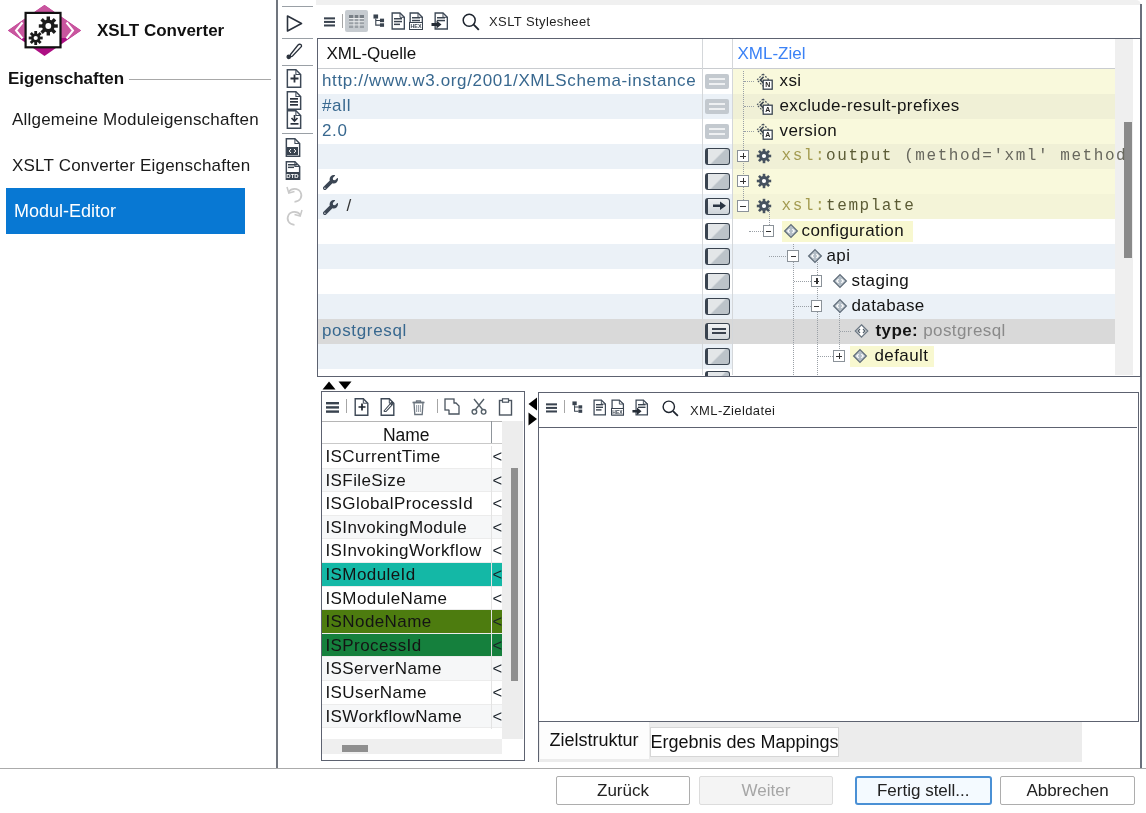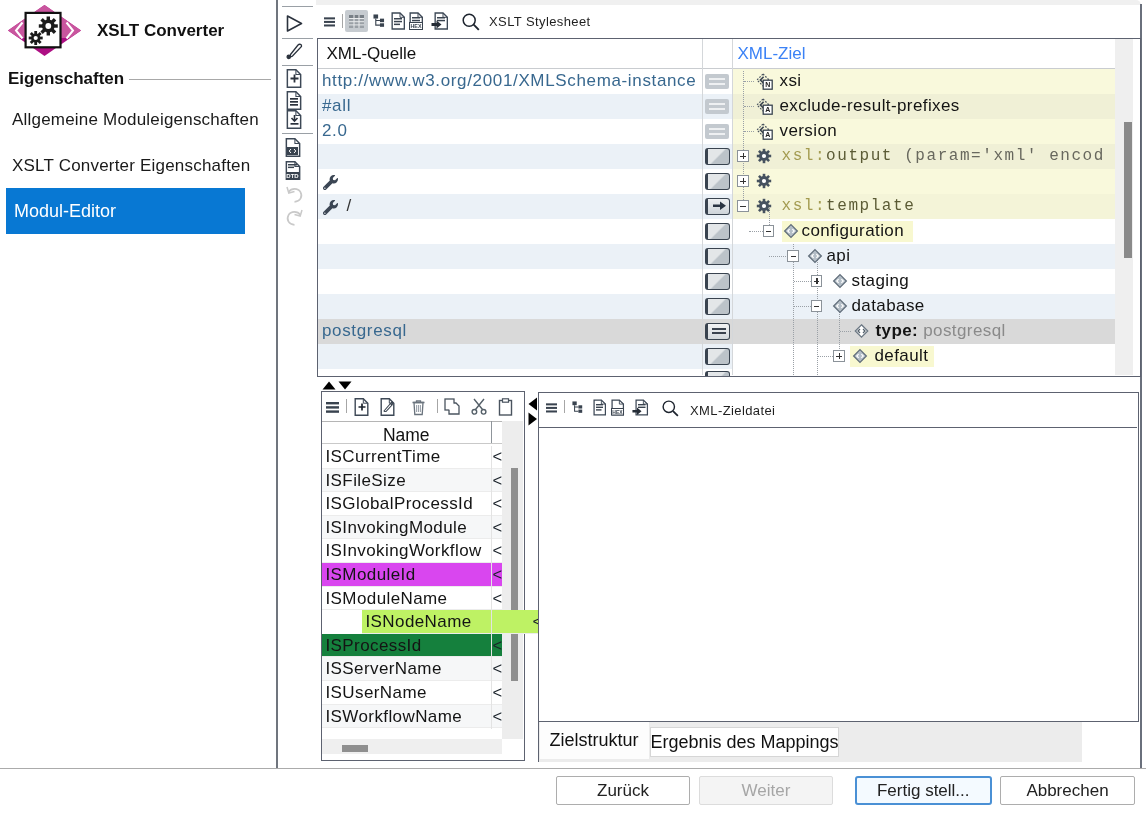--- a/index.html
+++ b/index.html
@@ -438,21 +438,21 @@
   <svg class="icon" style="left:535px; top:284.5px;" width="17" height="16">
       <use href="#i-elem2"></use>
     </svg>
   <svg class="icon" style="left:534px; top:309.5px;" width="16" height="16">
       <use href="#i-elem"></use>
     </svg>
 
   <div class="tlabel" style="left:462px; top:32px;">xsi</div>
   <div class="tlabel" style="left:462px; top:57px;">exclude-result-prefixes</div>
   <div class="tlabel" style="left:462px; top:82px;">version</div>
-  <div class="tlabel mono" style="left:464px; top:108.5px;"><span style="color:#a39b50;">xsl:</span><span style="color:#5b5b35;">output</span><span style="color:#68685e;"> (param='xml' encod</span></div>
+  <div class="tlabel mono" style="left:464px; top:108.5px;"><span style="color:#a39b50;">xsl:</span><span style="color:#5b5b35;">output</span><span style="color:#68685e;"> (method='xml' method</span></div>
   <div class="tlabel mono" style="left:464px; top:158.5px;"><span style="color:#a39b50;">xsl:</span><span style="color:#5b5b35;">template</span></div>
   <div class="tlabel" style="left:484px; top:182px;">configuration</div>
   <div class="tlabel" style="left:509px; top:207px;">api</div>
   <div class="tlabel" style="left:534px; top:232px;">staging</div>
   <div class="tlabel" style="left:534px; top:257px;">database</div>
   <div class="tlabel" style="left:558px; top:282px;"><span style="font-weight:600;">type:</span><span style="color:#8a8a8a;"> postgresql</span></div>
   <div class="tlabel" style="left:557px; top:307px;">default</div>
 </div>
 
 <div id="splitter">
@@ -530,29 +530,29 @@
       <div class="vlt">&lt;</div>
     </div>
   <div class="vrow" style="top:124.3px; background:#f6f7f8;">
       <div class="vtxt">ISInvokingModule</div>
       <div class="vlt">&lt;</div>
     </div>
   <div class="vrow" style="top:147.9px; background:#fff;">
       <div class="vtxt">ISInvokingWorkflow</div>
       <div class="vlt">&lt;</div>
     </div>
-  <div class="vrow" style="top:171.5px; background:#d946ef;">
+  <div class="vrow" style="top:171.5px; background:#14b8a6;">
       <div class="vtxt">ISModuleId</div>
       <div class="vlt">&lt;</div>
     </div>
   <div class="vrow" style="top:195.1px; background:#fff;">
       <div class="vtxt">ISModuleName</div>
       <div class="vlt">&lt;</div>
     </div>
-  <div class="vrow" style="top:218.7px; background:#bef264;margin-left:40px;">
+  <div class="vrow" style="top:218.7px; background:#4d7c0f;">
       <div class="vtxt">ISNodeName</div>
       <div class="vlt">&lt;</div>
     </div>
   <div class="vrow" style="top:242.3px; background:#15803d;">
       <div class="vtxt">ISProcessId</div>
       <div class="vlt">&lt;</div>
     </div>
   <div class="vrow" style="top:265.9px; background:#f6f7f8;">
       <div class="vtxt">ISServerName</div>
       <div class="vlt">&lt;</div>

